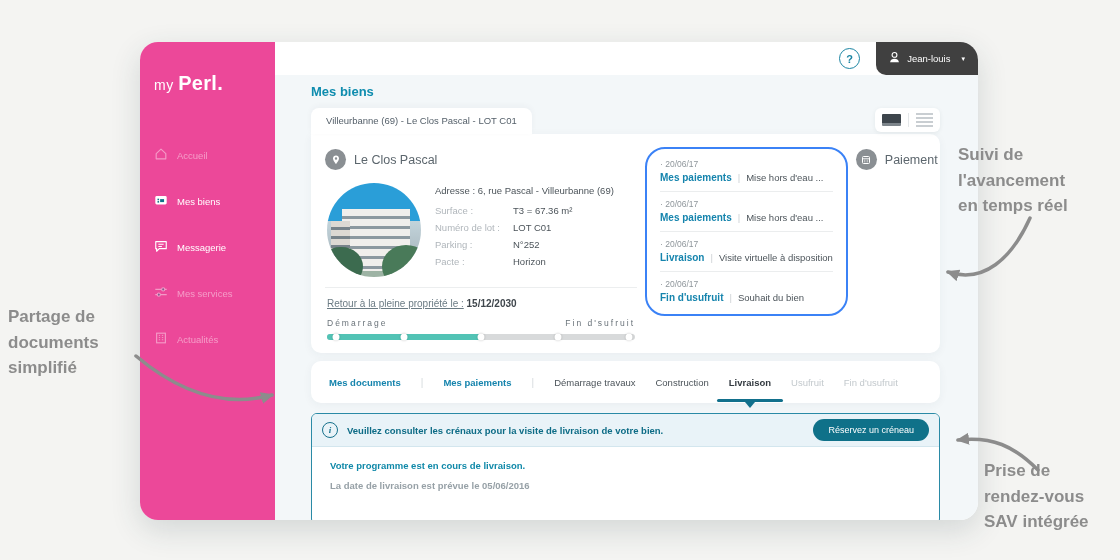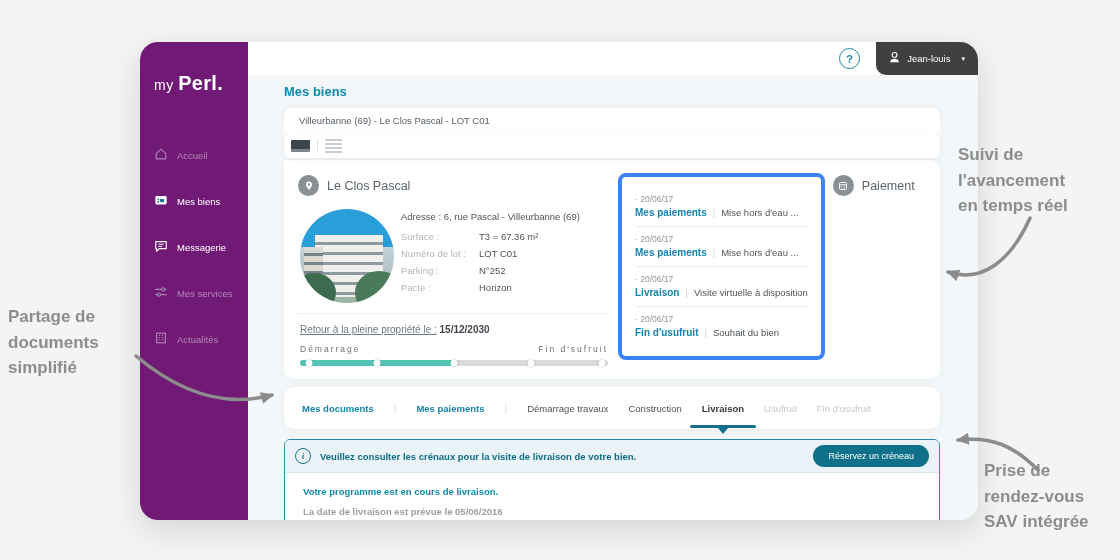--- a/index.html
+++ b/index.html
@@ -15,21 +15,21 @@
   
   .window {
     position:absolute; left:140px; top:42px; width:838px; height:478px;
     background:#fff; border-radius:18px; overflow:hidden;
     box-shadow:0 10px 30px rgba(40,60,70,.16);
     display:flex; z-index:1;
   }
 
   
   .sidebar {
-    width:108px; background:#701a75; color:#fff; flex-shrink:0;
+    width:135px; background:#ec4899; color:#fff; flex-shrink:0;
     position:relative; padding:30px 14px 8px 14px;
   }
   .logo { white-space:nowrap; margin-bottom:52px; }
   .logo .lg-my { font-size:14px; font-weight:300; letter-spacing:.5px; }
   .logo .lg-brand { font-size:20px; font-weight:bold; letter-spacing:.3px; }
   .nav { display:flex; flex-direction:column; gap:30px; }
   .nav-item { display:flex; align-items:center; gap:9px; font-size:9.5px; cursor:pointer; opacity:.45; }
   .nav-item.bright { opacity:1; }
   .nav-item svg { width:14px; height:14px; flex-shrink:0; }
   .side-footer { position:absolute; left:14px; bottom:14px; display:flex; flex-direction:column; gap:5px; }
@@ -47,21 +47,21 @@
   .user-chip {
     height:100%; background:#404040; color:#fff; display:flex; align-items:center; gap:6px;
     padding:0 13px 0 12px; font-size:9.5px; border-bottom-left-radius:10px; cursor:pointer;
   }
   .user-chip svg { width:13px; height:13px; }
   .caret { font-size:7px; margin-left:5px; }
 
   .content { flex:1; background:#f3f7f9; padding:9px 38px 0 36px; overflow:hidden; }
   .page-title { color:#0e8cae; font-size:13px; font-weight:bold; margin-bottom:9px; }
 
-  .tabrow { display:flex; justify-content:space-between;flex-direction:column; }
+  .tabrow { display:flex; align-items:flex-end; justify-content:space-between; }
   .prop-tab {
     background:#fff; border-radius:8px 8px 0 0; padding:7px 15px 8px 15px;
     font-size:9.5px; color:#55606a; box-shadow:0 -2px 6px rgba(40,60,70,.04); cursor:pointer;
   }
   .view-toggle {
     background:#fff; border-radius:6px; height:24px; display:flex; align-items:center;
     padding:0 7px; gap:7px; margin-bottom:2px; box-shadow:0 1px 4px rgba(40,60,70,.08);
   }
   .vt-card { width:19px; height:12px; background:#3d454c; border-radius:1px; border-bottom:3px solid #7d858b; cursor:pointer; }
   .vt-div { width:1px; height:14px; background:#e4e7e9; }
@@ -75,21 +75,21 @@
   }
   .sec-header { display:flex; align-items:center; gap:8px; margin:2px 0 11px 0; }
   .sec-icon {
     width:21px; height:21px; border-radius:50%; background:#8a8f93; display:flex;
     align-items:center; justify-content:center; flex-shrink:0;
   }
   .sec-icon svg { width:12px; height:12px; }
   .sec-title { font-size:12.5px; color:#5c666d; }
 
   
-  .prop-body { display:flex; gap:7px; padding:2px 2px 0 2px; }
+  .prop-body { display:flex; gap:14px; padding:2px 2px 0 2px; }
   .photo { width:94px; height:94px; border-radius:50%; overflow:hidden; position:relative; flex-shrink:0;
            background:linear-gradient(180deg,#2a9ed8 0%,#2a9ed8 40%,#c3d4db 40%,#aab9c0 78%,#9db3a4 78%); }
   .photo .bld { position:absolute; left:16%; right:12%; top:28%; bottom:6%;
     background:repeating-linear-gradient(180deg,#f1efec 0 7px,#8d99a0 7px 10px); }
   .photo .bld2 { position:absolute; left:4%; width:20%; top:40%; bottom:6%;
     background:repeating-linear-gradient(180deg,#dcd9d3 0 6px,#77838a 6px 9px); }
   .photo .grn-l { position:absolute; left:-8%; bottom:-10%; width:46%; height:42%; background:#3c6b4f; border-radius:50%; }
   .photo .grn-r { position:absolute; right:-10%; bottom:-12%; width:52%; height:46%; background:#497a59; border-radius:50%; }
   .prop-details { flex:1; min-width:0; padding-top:2px; }
   .addr { font-size:9.5px; color:#4c545a; margin-bottom:9px; }
@@ -100,21 +100,21 @@
   .return-line { font-size:10px; margin:0 2px 9px 2px; }
   .return-label { color:#6b7b84; text-decoration:underline; }
   .return-date { color:#3f464c; font-weight:bold; }
   .prog-labels { display:flex; justify-content:space-between; font-size:8.5px; letter-spacing:2px; color:#6a737a; margin:0 2px 6px 2px; }
   .prog-track { position:relative; height:6px; border-radius:3px; background:#d8dadb; margin:0 2px; }
   .prog-fill { position:absolute; left:0; top:0; bottom:0; border-radius:3px; background:#52c3b5; }
   .prog-dot { position:absolute; top:50%; width:7px; height:7px; background:#fff; border-radius:50%;
     transform:translate(-50%,-50%); box-shadow:0 0 2px rgba(0,0,0,.25); }
 
   
-  .news-card { border:4px solid #3b82f6; border-radius:8px; padding:10px 13px; background:#fff; }
+  .news-card { border:2px solid #3b82f6; border-radius:20px; padding:3px 13px; background:#fff; }
   .news-item { padding:7px 0 8px 0; border-bottom:1px solid #ebedee; cursor:pointer; }
   .news-item:last-child { border-bottom:none; }
   .news-date { font-size:8.5px; color:#8f969b; margin-bottom:3px; }
   .news-line { font-size:9.5px; white-space:nowrap; overflow:hidden; text-overflow:ellipsis; }
   .news-cat { color:#1584ad; font-weight:bold; font-size:10px; }
   .news-sep { color:#ccd1d4; margin:0 6px; }
   .news-text { color:#4c545a; }
 
   
   .pay-card { border:1px solid #e3e6e8; border-radius:10px; padding:10px 4px 12px 4px; background:#fff; text-align:center; }

